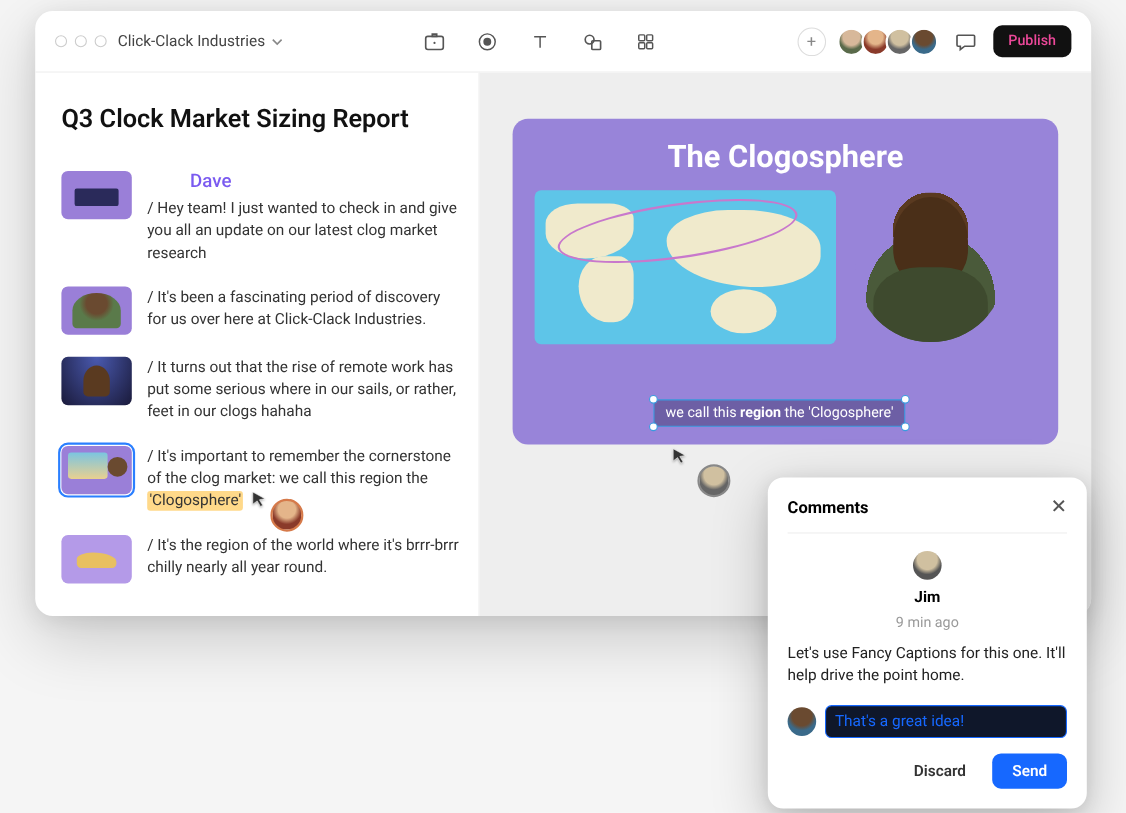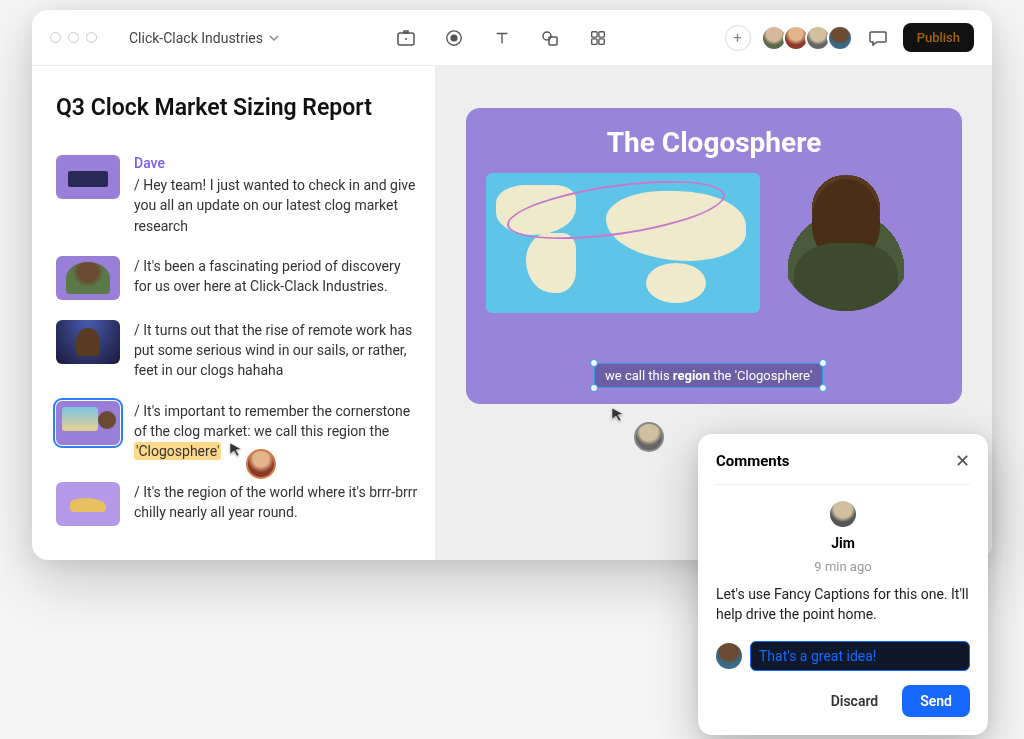--- a/index.html
+++ b/index.html
@@ -14,21 +14,21 @@
   box-shadow: 0 20px 60px rgba(0,0,0,0.18), 0 4px 20px rgba(0,0,0,0.08);
   overflow: hidden;
   display: flex; flex-direction: column;
 }
 
 .toolbar {
   height: 56px;
   border-bottom: 1px solid #eee;
   display: flex; align-items: center;
   padding: 0 18px;
-  gap: 32px;
+  gap: 10px;
 }
 
 .traffic { display: flex; gap: 7px; }
 .traffic span { width: 11px; height: 11px; border-radius: 50%; border: 1px solid #ccc; background: #fff; }
 
 .proj { display: flex; align-items: center; gap: 6px; font-size: 14px; color: #444; cursor: pointer; }
 .proj svg { width: 10px; height: 10px; }
 
 .tool-center { flex: 1; display: flex; justify-content: center; gap: 28px; align-items: center; }
 .tool-icon { width: 20px; height: 20px; color: #555; cursor: pointer; display:flex; align-items:center; justify-content:center; }
@@ -36,27 +36,27 @@
 .right-cluster { display: flex; align-items: center; gap: 14px; }
 .add-circle { width: 26px; height:26px; border-radius:50%; border:1px solid #ddd; display:flex; align-items:center; justify-content:center; color:#888; font-size:15px; cursor:pointer; }
 .avatars { display:flex; }
 .av { width:26px; height:26px; border-radius:50%; margin-left:-4px; border:2px solid #fff; }
 .av1{background: radial-gradient(circle at 50% 30%, #d7b89a 40%, #5a6a4a 60%);}
 .av2{background: radial-gradient(circle at 50% 30%, #e4b58a 35%, #8a3a2a 60%);}
 .av3{background: radial-gradient(circle at 50% 30%, #d0c0a0 40%, #666 60%);}
 .av4{background: radial-gradient(circle at 50% 30%, #6a4a30 40%, #3a6a8a 60%);}
 
 .chat-btn { width:22px; height:22px; color:#555; cursor:pointer; display:flex;align-items:center;justify-content:center;}
-.publish { background:#111; color:#a16207; border:none; border-radius:8px; padding:7px 14px; font-size:13px; font-weight:500; cursor:pointer; }
+.publish { background:#111; color:#ec4899; border:none; border-radius:8px; padding:7px 14px; font-size:13px; font-weight:500; cursor:pointer; }
 
 .body { flex:1; display:flex; overflow:hidden; }
 .left { width: 404px; padding: 28px 16px 24px 24px; overflow-y:auto; border-right:1px solid #eee; }
 .title { font-size:23px; font-weight:600; color:#111; margin-bottom: 34px; }
 
-.speaker { color:#7a5af0; font-size:14px; margin-bottom:4px; font-weight:500; }
+.speaker { color:#7a5af0; font-size:17px; margin-bottom:4px; font-weight:500;margin-left:39px; }
 
 .row { display:flex; gap:14px; margin-bottom:20px; align-items:flex-start; position:relative;}
 .thumb { width:64px; height:44px; border-radius:6px; flex-shrink:0; position:relative; }
 .thumb.selected { outline:2px solid #2a7fff; outline-offset:1px; }
 .t1{ background: linear-gradient(#9a7fd8,#9a7fd8); position:relative;}
 .t1::after{content:'';position:absolute;left:12px;top:16px;width:40px;height:16px;background:#2a2a5a;border-radius:2px;}
 .t2{ background: #9a7fd8; position:relative;}
 .t2::after{content:'';position:absolute;left:10px;top:6px;width:44px;height:32px;border-radius:50% 50% 4px 4px;background:radial-gradient(circle at 50% 30%, #6a4a30 30%, #5a7a4a 50%);}
 .t3{ background: radial-gradient(ellipse at top, #4a5ab0, #1a1a3a); position:relative;}
 .t3::after{content:'';position:absolute;left:20px;top:8px;width:24px;height:28px;border-radius:50% 50% 4px 4px;background:#5a3a20;}
@@ -207,21 +207,21 @@
         </div>
       </div>
 
       <div class="row">
         <div class="thumb t2"></div>
         <div class="txt" style="flex:1">/ It's been a fascinating period of discovery for us over here at Click-Clack Industries.</div>
       </div>
 
       <div class="row">
         <div class="thumb t3"></div>
-        <div class="txt" style="flex:1">/ It turns out that the rise of remote work has put some serious wind in our sails, or rather, feet in our clogs hahaha</div>
+        <div class="txt" style="flex:1">/ It turns out that the rise of remote work has put some serious where in our sails, or rather, feet in our clogs hahaha</div>
       </div>
 
       <div class="row" style="position:relative;">
         <div class="thumb t4 selected"></div>
         <div class="txt" style="flex:1">
           <span>/ It's important to remember the cornerstone of the clog market: we call this region the </span><span class="hl">'Clogosphere'</span>
         </div>
         <div class="cursor-ptr" style="left:172px; top:40px;">
           <svg viewBox="0 0 16 16">
               <path d="M2 2 L13 8 L8 9 L11 14 L9 15 L6 10 L2 13 Z" fill="#333" stroke="#fff" stroke-width="0.5"></path>

